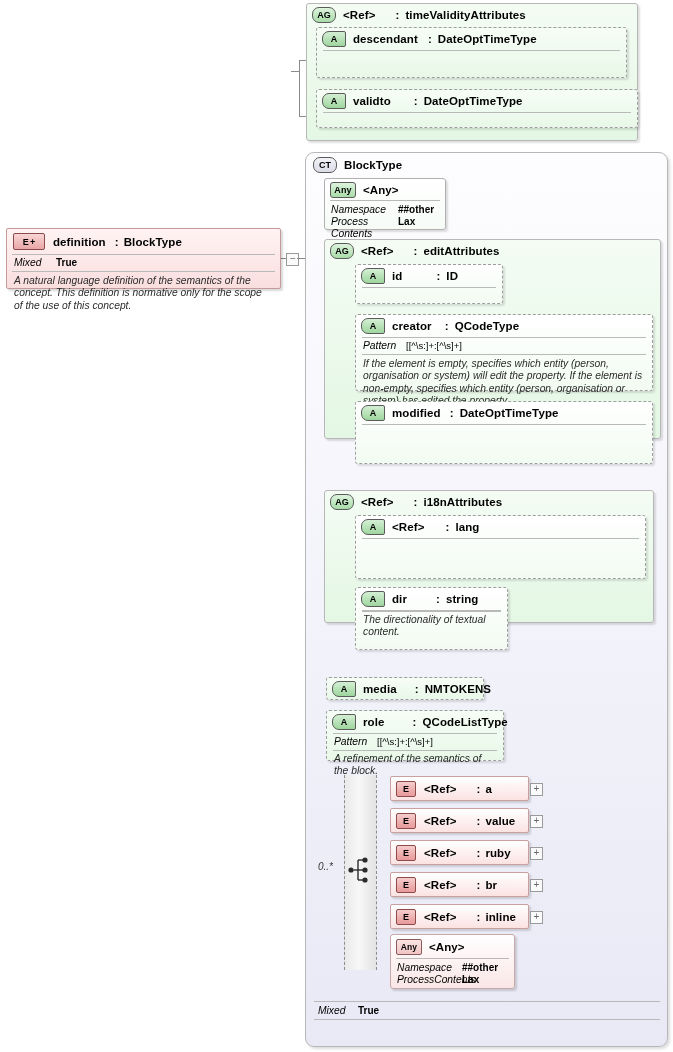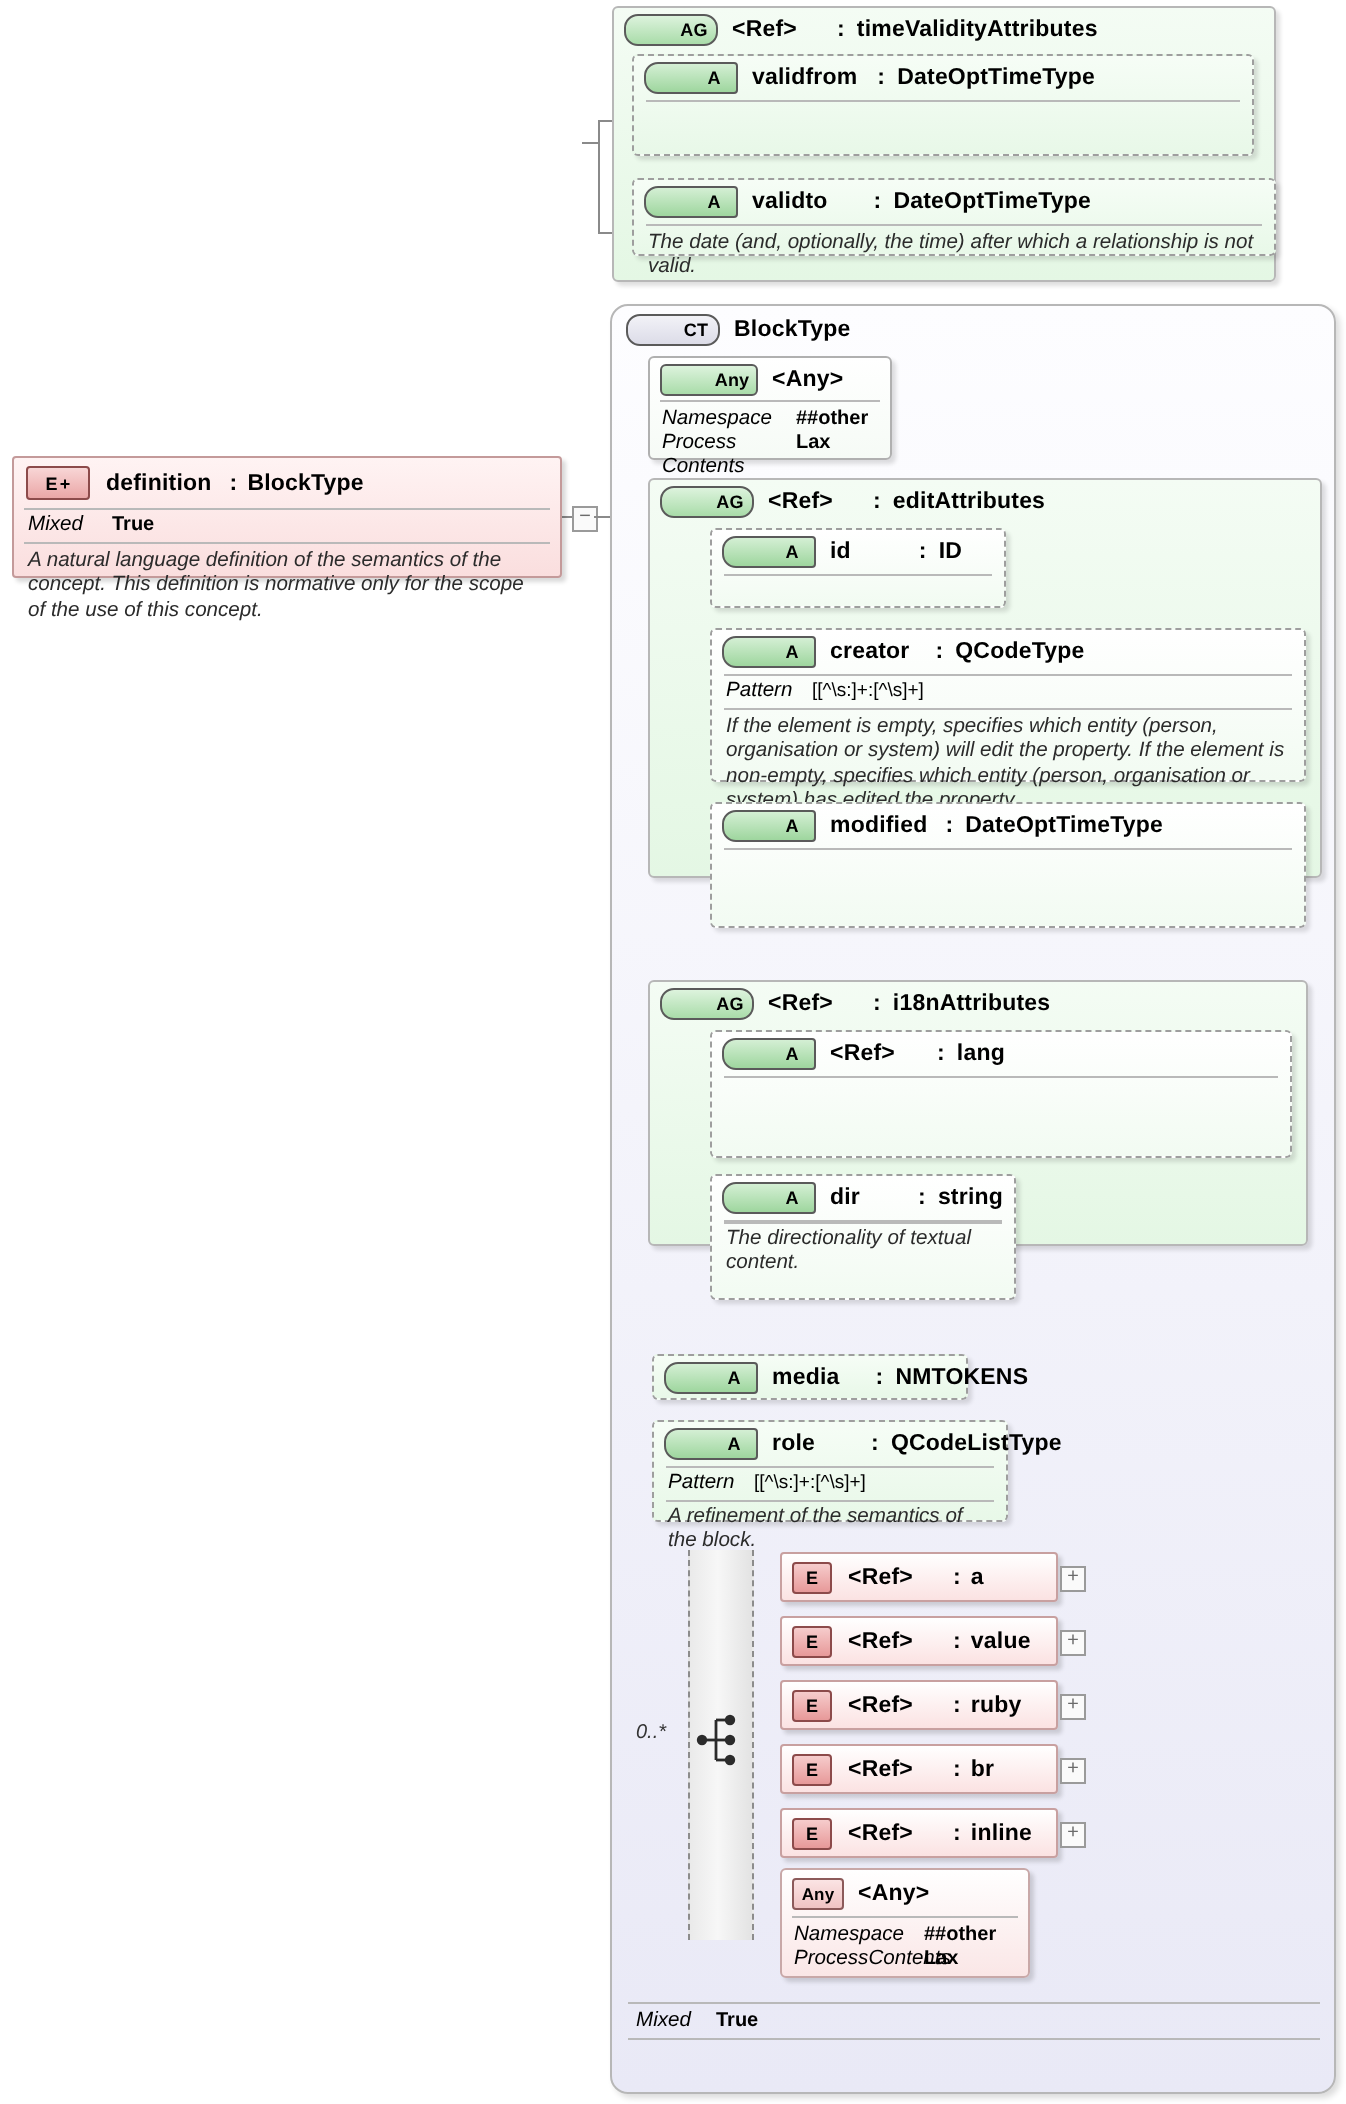--- a/index.html
+++ b/index.html
@@ -17,21 +17,21 @@
   .node .body{padding:3px 7px 4px 7px;}
   .node .desc{font-style:italic;font-size:10.3px;line-height:12.3px;color:#2b2b2b;}
   .node .prop{display:flex;font-size:10.3px;line-height:12px;}
   .node .prop .pk{font-style:italic;width:92px;flex:0 0 92px;}
   .node .prop .pv{font-weight:bold;font-size:10px;}
 
   
   .badge{flex:0 0 auto;display:inline-flex;align-items:center;justify-content:center;
          font-size:9px;font-weight:bold;margin-right:7px;}
   .badge.ag, .badge.ct, .badge.any-g, .badge.a{
-     width:22px;height:14px;border-radius:7px;border:1px solid #5a5a5a;padding-left:23px;}
+     width:22px;height:14px;border-radius:7px;border:1px solid #5a5a5a;}
   .badge.ct{background:linear-gradient(#f2f2f7,#dcdce8);}
   .badge.ag{background:linear-gradient(#ddf3dd,#a9dca9);}
   .badge.a{background:linear-gradient(#d4efd4,#9ed69e);border-radius:7px 2px 2px 7px;}
   .badge.any-g{background:linear-gradient(#ddf3dd,#a9dca9);border-radius:3px;width:24px;}
   .badge.any-p{width:24px;height:14px;border-radius:2px;border:1px solid #8c5a5a;
      background:linear-gradient(#fbe4e4,#f0c3c3);display:inline-flex;align-items:center;justify-content:center;font-size:8.5px;font-weight:bold;margin-right:7px;}
   .badge.e{width:18px;height:14px;border:1px solid #8c4a4a;border-radius:2px;
      background:linear-gradient(#f6cccc,#e79999);margin-right:8px;
      display:inline-flex;align-items:center;justify-content:center;font-size:9px;font-weight:bold;}
   .badge.ep{width:30px;height:15px;border:1px solid #8c4a4a;border-radius:2px;
@@ -120,38 +120,35 @@
   <div class="hdr">
     <span class="badge ag">AG</span>
     <span class="nm">&lt;Ref&gt;</span>
     <span class="colon" style="margin:0 6px 0 16px;">:</span>
     <span class="tp">timeValidityAttributes</span>
   </div>
 
   <div class="node g-dash" style="left:9px;top:23px;width:311px;height:51px;">
     <div class="hdr">
       <span class="badge a">A</span>
-      <span class="nm">validfrom</span>
+      <span class="nm">descendant</span>
       <span class="colon" style="margin:0 6px 0 6px;">:</span>
       <span class="tp">DateOptTimeType</span>
     </div>
     <div class="rowsep"></div>
   </div>
 
   <div class="node g-dash" style="left:9px;top:85px;width:322px;height:39px;">
     <div class="hdr">
       <span class="badge a">A</span>
       <span class="nm">validto</span>
       <span class="colon" style="margin:0 6px 0 19px;">:</span>
       <span class="tp">DateOptTimeType</span>
     </div>
     <div class="rowsep"></div>
-    <div class="body">
-      <div class="desc">The date (and, optionally, the time) after which a relationship is not valid.</div>
-    </div>
   </div>
 </div>
 
 <div class="node r-solid" style="left:6px;top:228px;width:275px;height:61px;border-radius:2px;">
   <div class="hdr" style="padding:4px 6px 4px 6px;">
     <span class="badge ep">
       <span>E</span>
         <span>+</span>
     </span>
     <span class="nm">definition</span>

